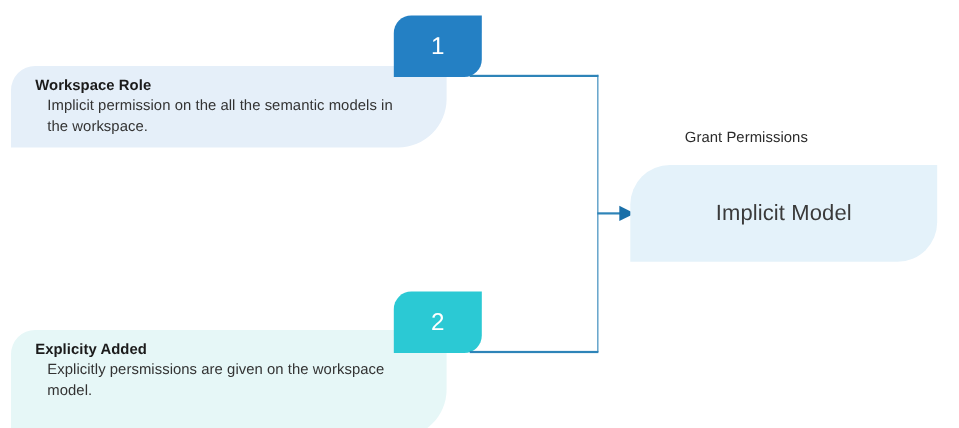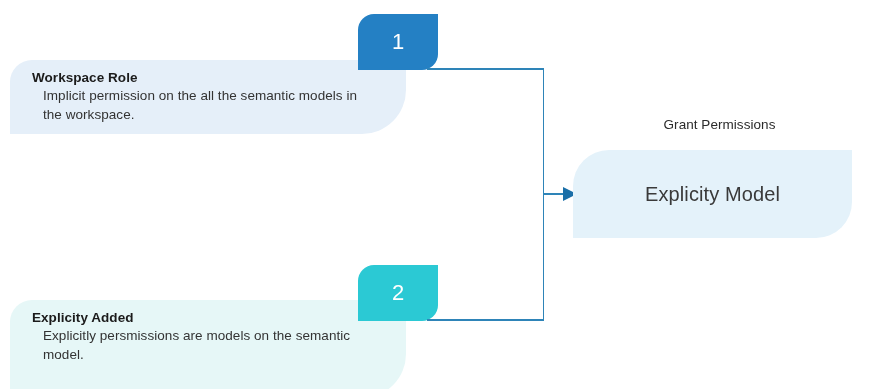--- a/index.html
+++ b/index.html
@@ -127,21 +127,21 @@
     width: 0;
     height: 0;
     border-top: 7px solid transparent;
     border-bottom: 7px solid transparent;
     border-left: 14px solid #1a6fa8;
   }
 
   
   .grant-label {
     position: absolute;
-    left: 580px;
+    left: 539px;
     top: 117px;
     width: 279px;
     text-align: center;
     font-size: 13.5px;
     color: #2b2b2b;
     letter-spacing: 0.05px;
   }
   .model-box {
     position: absolute;
     left: 573px;
@@ -172,33 +172,33 @@
     </div>
   </div>
 
   <div class="badge badge-1">
     <span>1</span>
   </div>
 
   <div class="info-card info-card-2">
     <div class="card-text">
       <div class="card-title">Explicity Added</div>
-      <div class="card-desc">Explicitly persmissions are models on the semantic model.</div>
+      <div class="card-desc">Explicitly persmissions are given on the workspace model.</div>
     </div>
   </div>
 
   <div class="badge badge-2">
     <span>2</span>
   </div>
 
   <div class="conn conn-h-top"></div>
   <div class="conn conn-h-bottom"></div>
   <div class="conn conn-v"></div>
   <div class="conn conn-arrow-line"></div>
   <div class="conn-arrow-head"></div>
 
   <div class="grant-label">Grant Permissions</div>
 
   <div class="model-box">
-    <span class="model-box-label">Explicity Model</span>
+    <span class="model-box-label">Implicit Model</span>
   </div>
 
 </div>
 
 </body></html>

